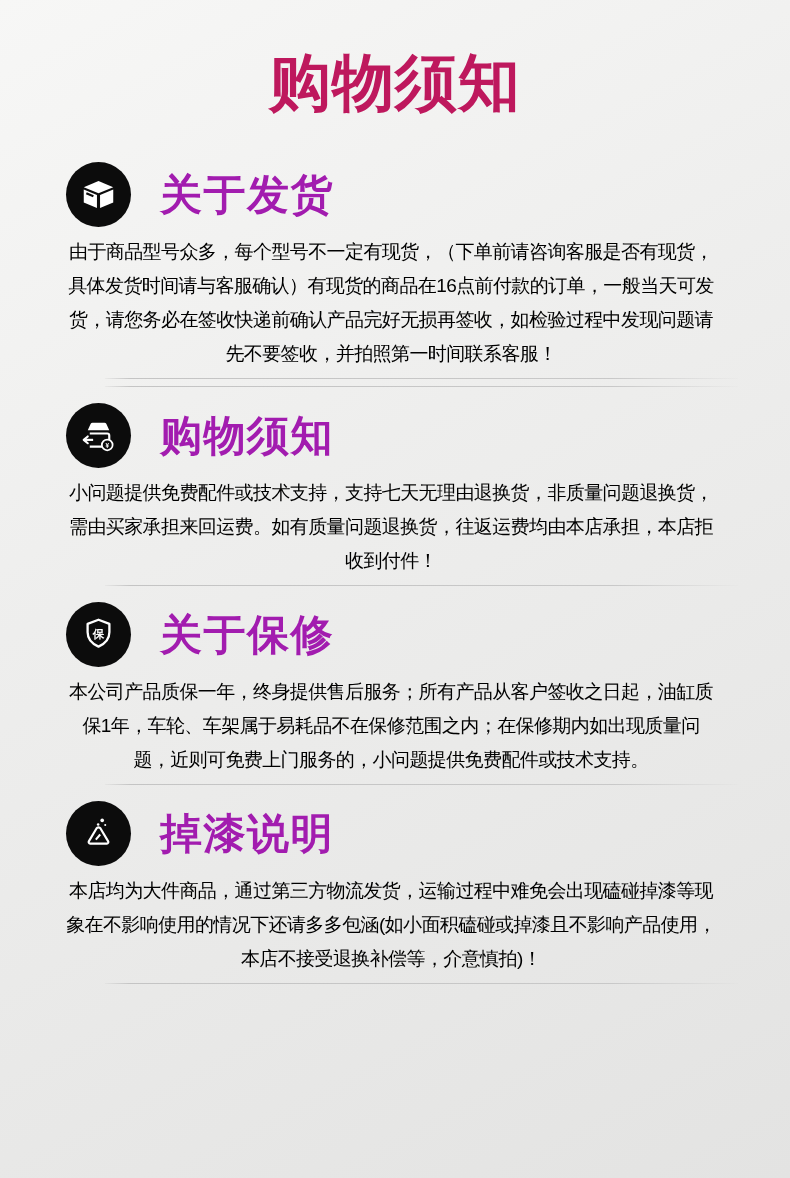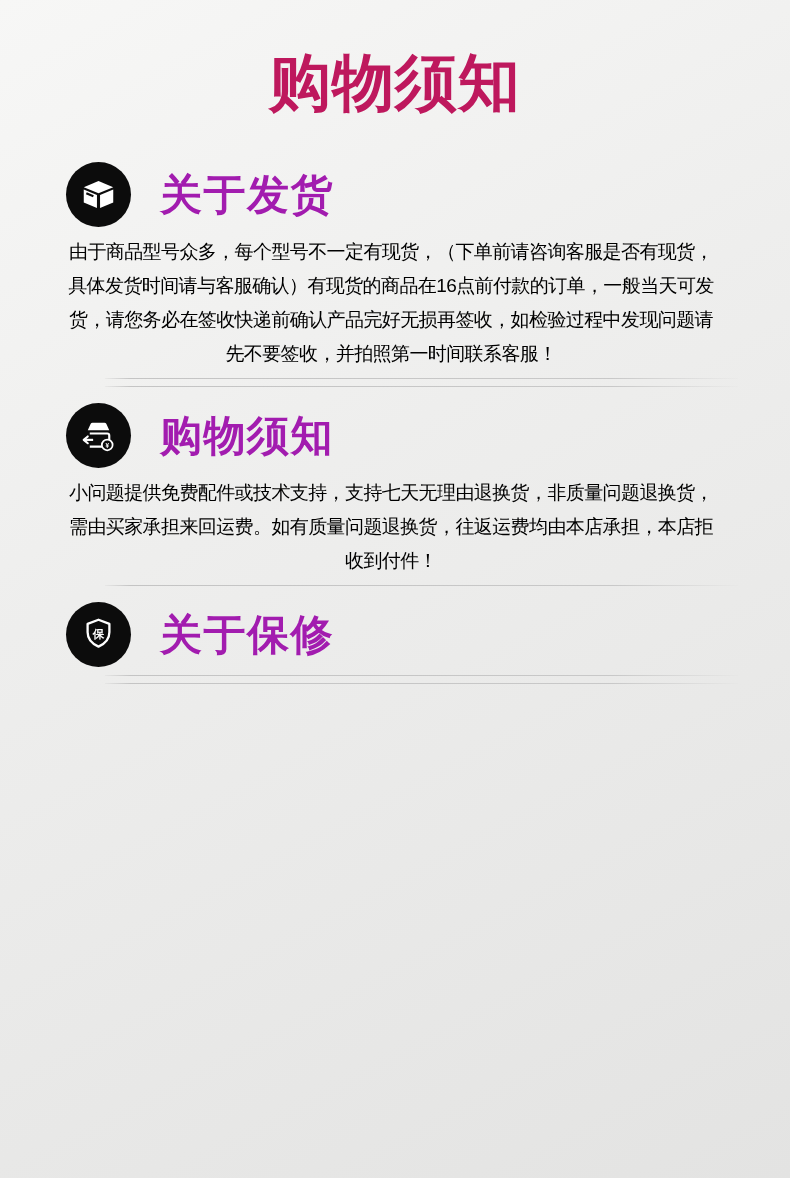--- a/index.html
+++ b/index.html
@@ -128,18 +128,34 @@
   <section class="section">
     <div class="sec-header">
       <div class="icon-circle">
         <svg viewBox="0 0 64 64" width="41" height="41" aria-hidden="true">
           <path d="M32 9 L49 15.5 V28.5 c0 10.5 -7 18 -17 22.5 C22 46.5 15 39 15 28.5 V15.5 Z" fill="none" stroke="#ffffff" stroke-width="3.6" stroke-linejoin="round"></path>
           <text x="32" y="38" font-size="18" font-weight="bold" fill="#ffffff" text-anchor="middle" font-family="'Liberation Sans', sans-serif">保</text>
         </svg>
       </div>
       <h2 class="sec-title">关于保修</h2>
     </div>
+    <p class="sec-body">本公司产品质保一年，终身提供售后服务；所有产品从客户签收之日起，油缸质保1年，车轮、车架属于易耗品不在保修范围之内；在保修期内如出现质量问题，近则可免费上门服务的，小问题提供免费配件或技术支持。</p>
   </section>
   <div class="divider"></div>
 
+  <section class="section">
+    <div class="sec-header">
+      <div class="icon-circle">
+        <svg viewBox="0 0 64 64" width="43" height="43" aria-hidden="true">
+          <path d="M19.5 47 h25 a2.2 2.2 0 0 0 1.9 -3.3 L35 24.5 a3.6 3.6 0 0 0 -6 0 L17.6 43.7 a2.2 2.2 0 0 0 1.9 3.3 z" fill="none" stroke="#ffffff" stroke-width="3.2" stroke-linejoin="round"></path>
+          <line x1="28" y1="41" x2="34.5" y2="33.5" stroke="#ffffff" stroke-width="3"></line>
+          <circle cx="37.5" cy="12.5" r="2.7" fill="#ffffff"></circle>
+          <circle cx="31.5" cy="18.5" r="1.9" fill="#ffffff"></circle>
+          <circle cx="42" cy="19.5" r="1.5" fill="#ffffff"></circle>
+        </svg>
+      </div>
+      <h2 class="sec-title">掉漆说明</h2>
+    </div>
+    <p class="sec-body">本店均为大件商品，通过第三方物流发货，运输过程中难免会出现磕碰掉漆等现象在不影响使用的情况下还请多多包涵(如小面积磕碰或掉漆且不影响产品使用，本店不接受退换补偿等，介意慎拍)！</p>
+  </section>
   <div class="divider"></div>
 
 </div>
 
 </body></html>

